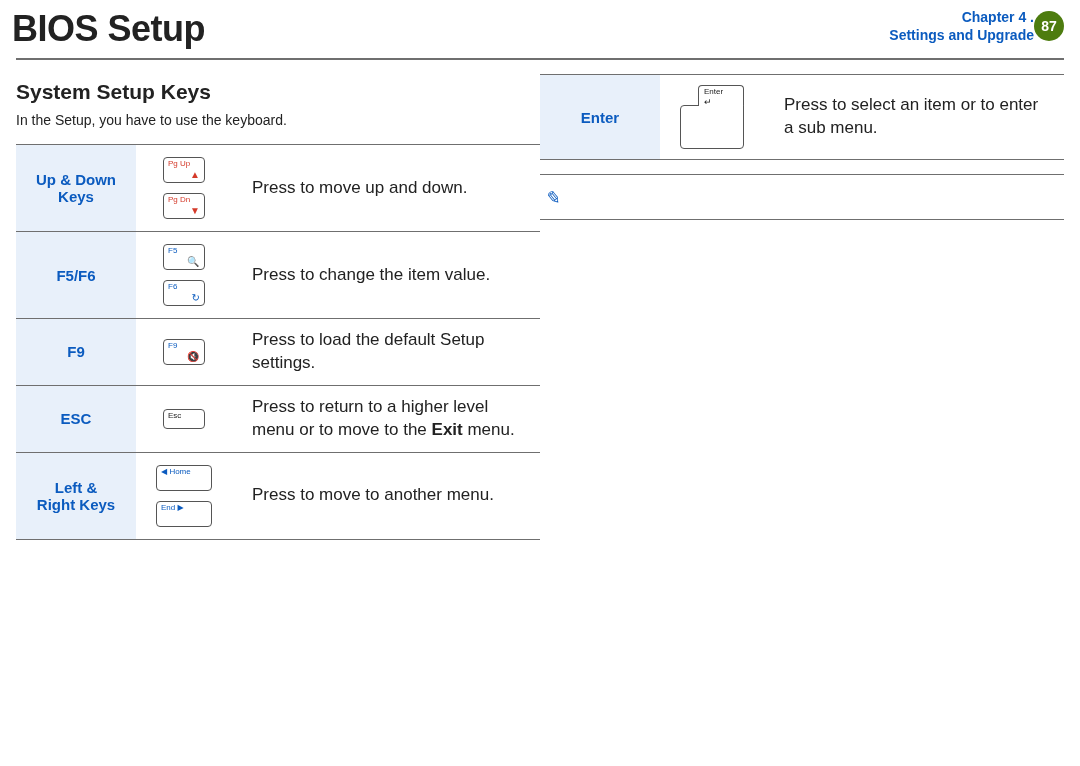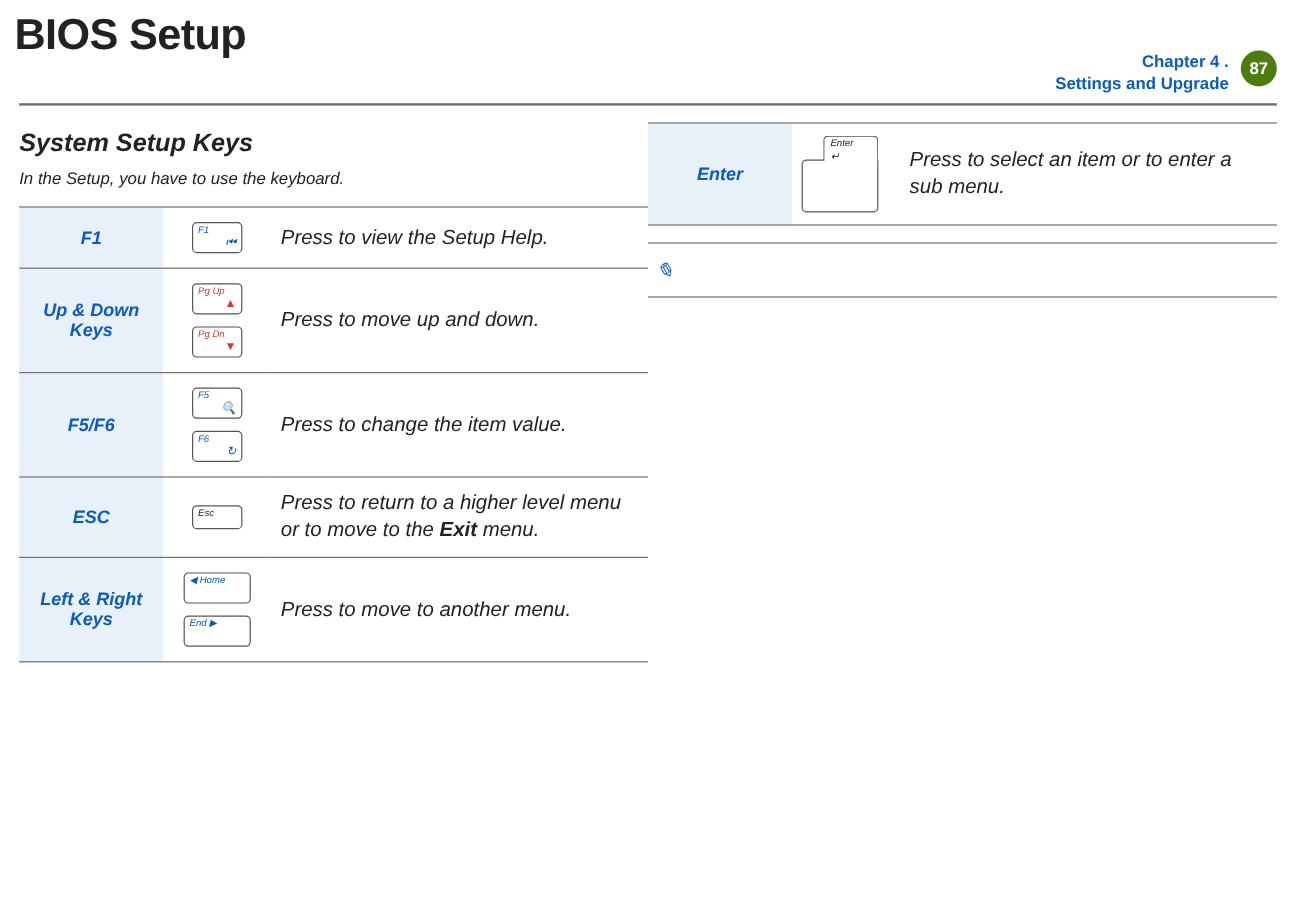--- a/index.html
+++ b/index.html
@@ -20,24 +20,22 @@
     align-items: flex-start;
     padding: 8px 16px 4px 12px;
   }
   .page-title {
     font-size: 36px;
     font-weight: 700;
     letter-spacing: -0.5px;
   }
   .chapter-block {
     display: flex;
-    align-items: flex-start;
-    gap: 10px;
+    align-items: center;
     text-align: right;
-    margin-top: 34px;
   }
   .chapter-text {
     color: #0b5bbf;
     font-weight: 700;
     font-size: 14px;
     line-height: 1.3;
   }
   .page-badge {
     width: 30px; height: 30px;
     border-radius: 50%;
@@ -52,40 +50,39 @@
   .header-rule {
     margin: 4px 16px 14px 16px;
     height: 2px;
     background: #6f6f6f;
   }
 
   
   .columns {
     display: flex;
     padding: 0 16px;
-    font-style: italic;
   }
   .col { flex: 1 1 0; min-width: 0; }
 
   .section-heading {
     font-size: 21px;
     font-weight: 700;
     margin: 6px 0 8px 0;
   }
   .intro { font-size: 14px; margin: 4px 0 16px 0; }
 
   
   table.keys {
     width: 100%;
     border-collapse: collapse;
   }
   table.keys th, table.keys td {
     border-top: 1px solid #6f6f6f;
     border-bottom: 1px solid #6f6f6f;
-    padding: 10px 8px;
+    padding: 10px 20px;
     vertical-align: middle;
     text-align: left;
   }
   table.keys td.name {
     background: #e8f0fa;
     width: 120px;
     text-align: center;
     color: #0b5bbf;
     font-weight: 700;
     font-size: 15px;
@@ -199,47 +196,47 @@
 
 <div class="columns">
 
   <div class="col">
     <div class="section-heading">System Setup Keys</div>
     <div class="intro">In the Setup, you have to use the keyboard.</div>
 
     <table class="keys">
       <tbody id="left-body">
           <tr>
-            <td class="name">F1</td>
-            <td class="img">
-              <div class="keystack">
-                <span class="keycap blue "><span class="lab">F1</span><span class="glyph">⏮</span></span>
-              </div>
-            </td>
-            <td class="desc">Press to view the Setup Help.</td>
-          </tr>
-          <tr>
             <td class="name">Up &amp; Down Keys</td>
             <td class="img">
               <div class="keystack">
                 <span class="keycap red "><span class="lab">Pg Up</span><span class="glyph">▲</span></span>
                 <span class="keycap red "><span class="lab">Pg Dn</span><span class="glyph">▼</span></span>
               </div>
             </td>
             <td class="desc">Press to move up and down.</td>
           </tr>
           <tr>
             <td class="name">F5/F6</td>
             <td class="img">
               <div class="keystack">
                 <span class="keycap blue "><span class="lab">F5</span><span class="glyph">🔍</span></span>
                 <span class="keycap blue "><span class="lab">F6</span><span class="glyph">↻</span></span>
               </div>
             </td>
             <td class="desc">Press to change the item value.</td>
+          </tr>
+          <tr>
+            <td class="name">F9</td>
+            <td class="img">
+              <div class="keystack">
+                <span class="keycap blue "><span class="lab">F9</span><span class="glyph">🔇</span></span>
+              </div>
+            </td>
+            <td class="desc">Press to load the default Setup settings.</td>
           </tr>
           <tr>
             <td class="name">ESC</td>
             <td class="img">
               <div class="keystack">
                 <span class="keycap  esc"><span class="lab">Esc</span></span>
               </div>
             </td>
             <td class="desc">Press to return to a higher level menu or to move to the <b>Exit</b> menu.</td>
           </tr>

